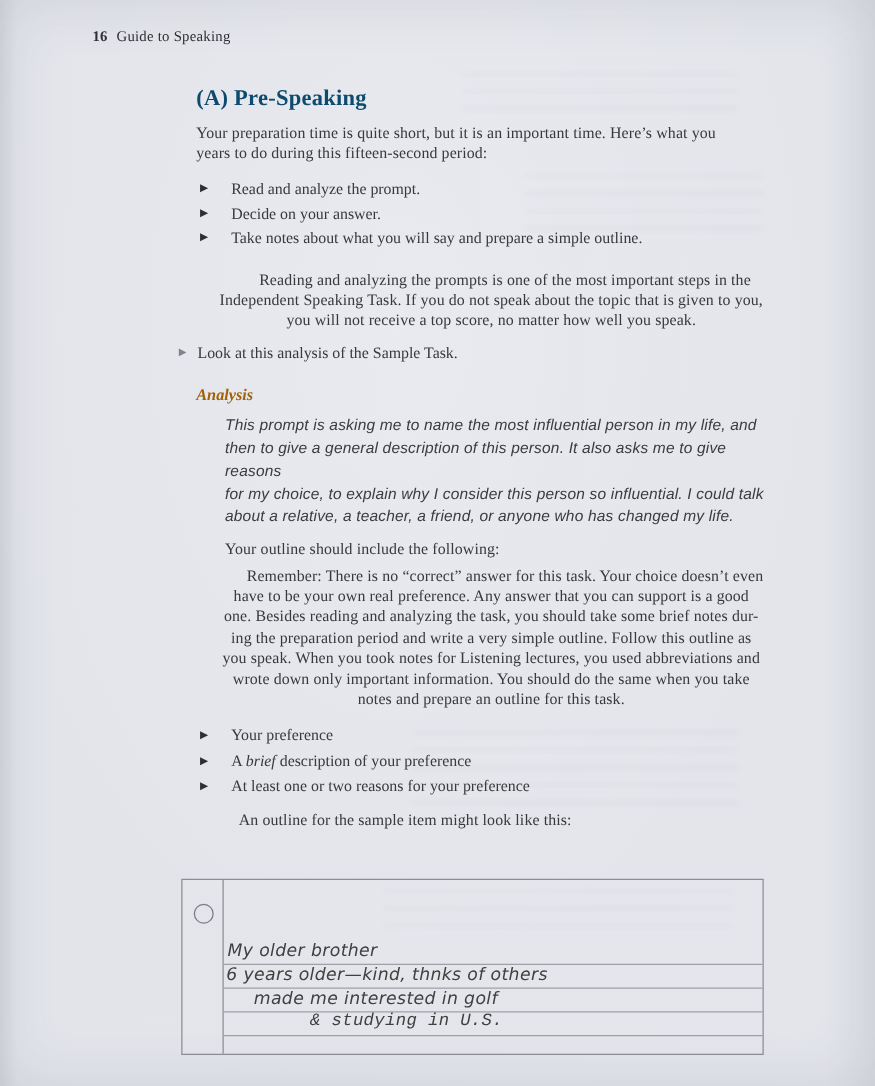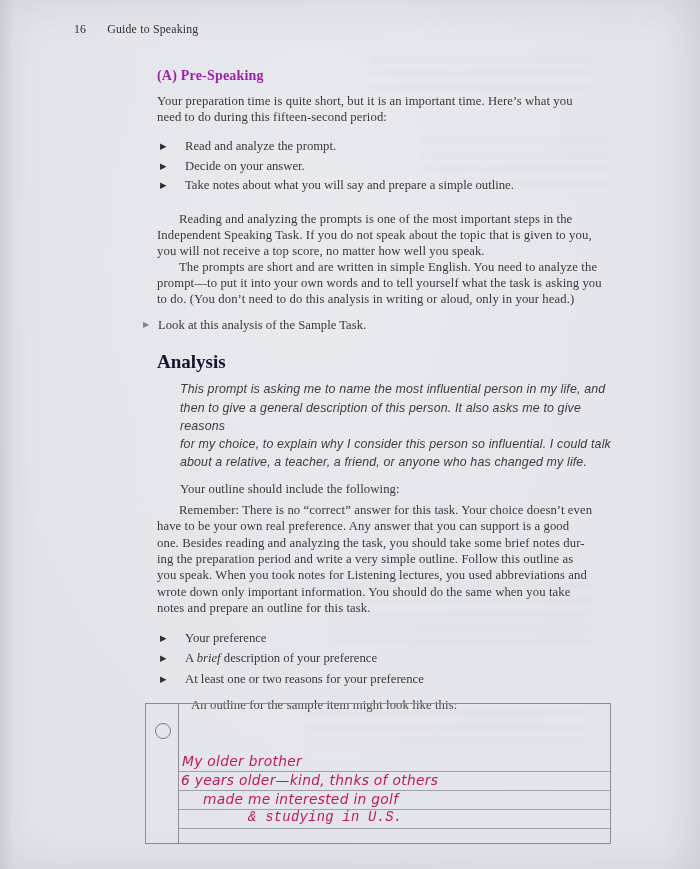--- a/index.html
+++ b/index.html
@@ -12,48 +12,48 @@
       linear-gradient(90deg, #d6d8df 0px, #e2e4ea 14px, #e3e5eb 660px, #dcdee5 700px),
       #e1e3e9;
     font-family:"Liberation Serif", serif;
     color:#36363b;
   }
   body::after {
     content:""; position:absolute; inset:0; pointer-events:none;
     box-shadow: inset 0 0 46px rgba(90,95,115,0.14);
   }
   .page-header { padding:22px 0 0 74px; font-size:11.8px; letter-spacing:0.2px; color:#2f2f33; }
-  .page-num { font-weight:normal; margin-right:21px; }
+  .page-num { font-weight:bold; margin-right:7px; }
   .content { margin-left:157px; width:472px; }
   h2.section-heading {
-    margin:31px 0 0 0; font-size:14px; font-weight:bold; color:#a21caf; letter-spacing:0.2px;
+    margin:31px 0 0 0; font-size:18px; font-weight:bold; color:#0c4a6e; letter-spacing:0.2px;
   }
   p.body {
     margin:0; font-size:12.7px; line-height:16.1px; white-space:pre-line;
     color:#38383d; letter-spacing:0.1px;
   }
   p.first   { margin-top:9px; }
-  p.indent  { text-indent:22px; }
+  p.indent  { text-indent:22px;text-align:center; }
   p.para-reading  { margin-top:15px; }
   p.para-remember { margin-top:5px; line-height:16.4px; }
   p.single { margin-left:23px; }
   p.outline-intro { margin-top:9px; }
   p.sample-intro  { margin-top:8px;margin-left:34px; }
   ul.bullets { list-style:none; margin:12px 0 0 0; padding:0; }
   ul.bullets li { display:flex; line-height:19.5px; font-size:12.7px; color:#38383d; }
   ul.bullets.wide { margin-top:11px; }
   ul.bullets.wide li { line-height:20.5px; }
   .arrow {
     flex:0 0 25px; font-size:8.5px; line-height:inherit; padding-left:3px;
     color:#2e2e33; font-family:"DejaVu Sans", sans-serif;
   }
   .look-note { margin:10px 0 0 -14px; display:flex; font-size:12.7px; line-height:16px; color:#38383d; }
   .look-note .arrow { flex:0 0 15px; padding-left:0; font-size:8px; color:#83838b; }
   h3.analysis-heading {
-    margin:18px 0 0 0; font-size:19px; font-weight:bold; color:#0f172a;
+    margin:18px 0 0 0; font-size:13px; font-weight:bold; font-style:italic; color:#a16207;
   }
   p.analysis-para {
     margin:7px 0 0 23px; width:449px;
     font-family:"Liberation Sans", sans-serif;
     font-size:12.4px; line-height:18.3px; letter-spacing:0.15px;
     white-space:pre-line; color:#3b3b40;font-style:italic;
   }
   em.brief { font-style:italic;margin-top:28px; }
   
   .note-card {
@@ -63,21 +63,21 @@
   .card-divider { position:absolute; left:32px; top:0; bottom:0; width:1px; background:#8d8d96; }
   .punch-hole {
     position:absolute; left:9px; top:19px; width:14px; height:14px;
     border:1.7px solid #7c7c86; border-radius:50%;
   }
   .rule { position:absolute; left:33px; right:0; height:1px; background:#a0a0a9; }
   .r1 { top:67px; } .r2 { top:86px; } .r3 { top:105px; } .r4 { top:124px; }
   .hand {
     position:absolute; height:18px; line-height:18px;
     font-family:"DejaVu Sans", sans-serif; font-style:italic;
-    font-size:13.8px; letter-spacing:0.3px; color:#be185d;
+    font-size:13.8px; letter-spacing:0.3px; color:#404040;
   }
   .hl1 { left:36px;  top:48px; }
   .hl2 { left:35px;  top:67px; }
   .hl3 { left:57px;  top:86px; }
   .hl4 { left:102px; top:105px;font-family:Liberation Mono, monospace; }
   
   .ghost { position:absolute; pointer-events:none; filter:blur(2px); opacity:0.10;
            background:repeating-linear-gradient(180deg, #8d93a6 0 2px, transparent 2px 14px); }
   .g1 { left:370px; top:58px;  width:220px; height:30px; }
   .g2 { left:420px; top:140px; width:190px; height:50px; }
@@ -93,44 +93,41 @@
 
 <div class="page-header">
   <span class="page-num">16</span><span>Guide to Speaking</span>
 </div>
 
 <div class="content">
 
   <h2 class="section-heading">(A) Pre-Speaking</h2>
 
   <p class="body first">Your preparation time is quite short, but it is an important time. Here’s what you
-need to do during this fifteen-second period:</p>
+years to do during this fifteen-second period:</p>
 
   <ul class="bullets">
     <li>
       <span class="arrow">▶</span>
       <span>Read and analyze the prompt.</span>
     </li>
     <li>
       <span class="arrow">▶</span>
       <span>Decide on your answer.</span>
     </li>
     <li>
       <span class="arrow">▶</span>
       <span>Take notes about what you will say and prepare a simple outline.</span>
     </li>
   </ul>
 
   <p class="body indent para-reading">Reading and analyzing the prompts is one of the most important steps in the
 Independent Speaking Task. If you do not speak about the topic that is given to you,
 you will not receive a top score, no matter how well you speak.</p>
 
-  <p class="body indent">The prompts are short and are written in simple English. You need to analyze the
-prompt—to put it into your own words and to tell yourself what the task is asking you
-to do. (You don’t need to do this analysis in writing or aloud, only in your head.)</p>
 
   <div class="look-note">
     <span class="arrow">▶</span>
     <span>Look at this analysis of the Sample Task.</span>
   </div>
 
   <h3 class="analysis-heading">Analysis</h3>
 
   <p class="analysis-para">This prompt is asking me to name the most influential person in my life, and
 then to give a general description of this person. It also asks me to give reasons

